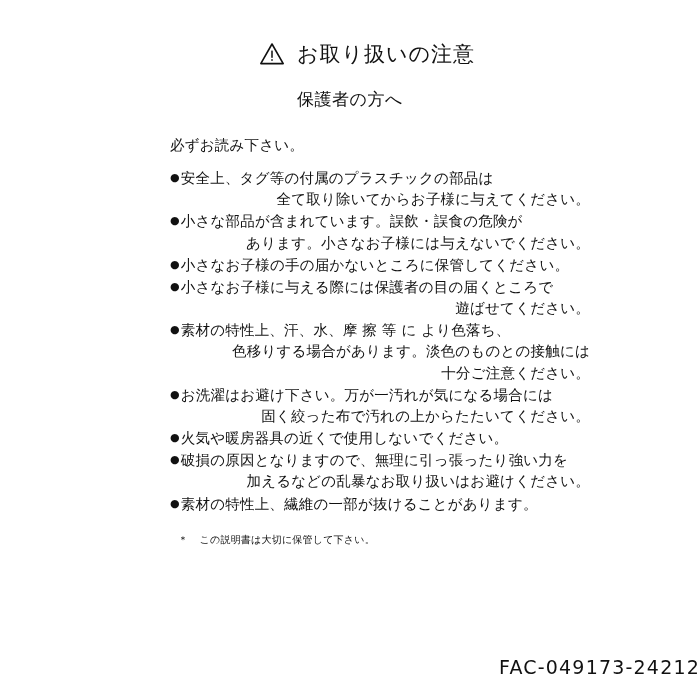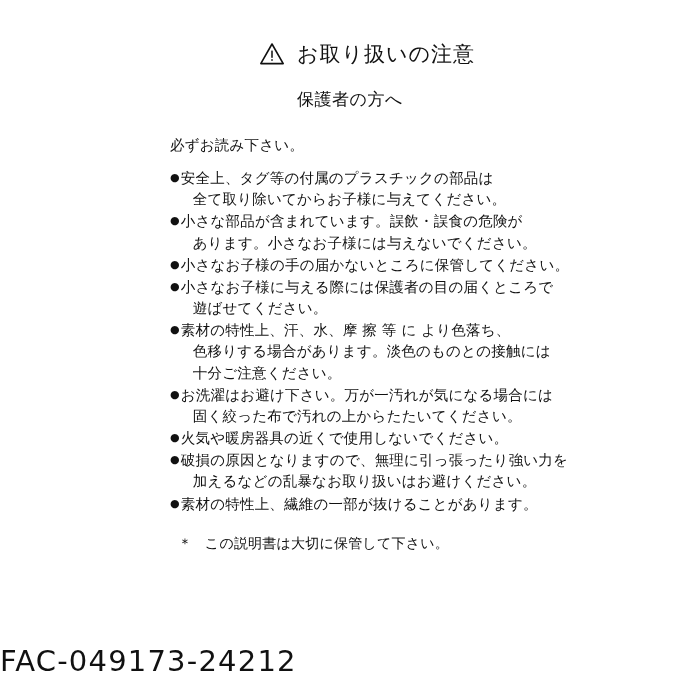--- a/index.html
+++ b/index.html
@@ -86,39 +86,40 @@
   }
   .notice-lines {
     flex: 1 1 auto;
   }
   .notice-lines .ln {
     display: block;
     white-space: pre;
   }
   .notice-lines .ln.indent {
     padding-left: 12px;
+    text-align: right;
   }
 
   .footnote {
     margin: 18px 0 0 8px;
-    font-size: 14px;
+    font-size: 10px;
     letter-spacing: 0.2px;
   }
   .footnote .star {
     margin-right: 8px;
   }
 
   
   .footer-code {
     position: absolute;
     left: 0;
     right: 0;
     bottom: 22px;
-    text-align: left;
-    font-size: 29px;
+    text-align: right;
+    font-size: 19px;
     letter-spacing: 1.2px;
     color: #111;
     font-family: "DejaVu Sans", "Liberation Sans", sans-serif;
   }
 </style>
 </head>
 <body>
 
 <div class="page">
 

